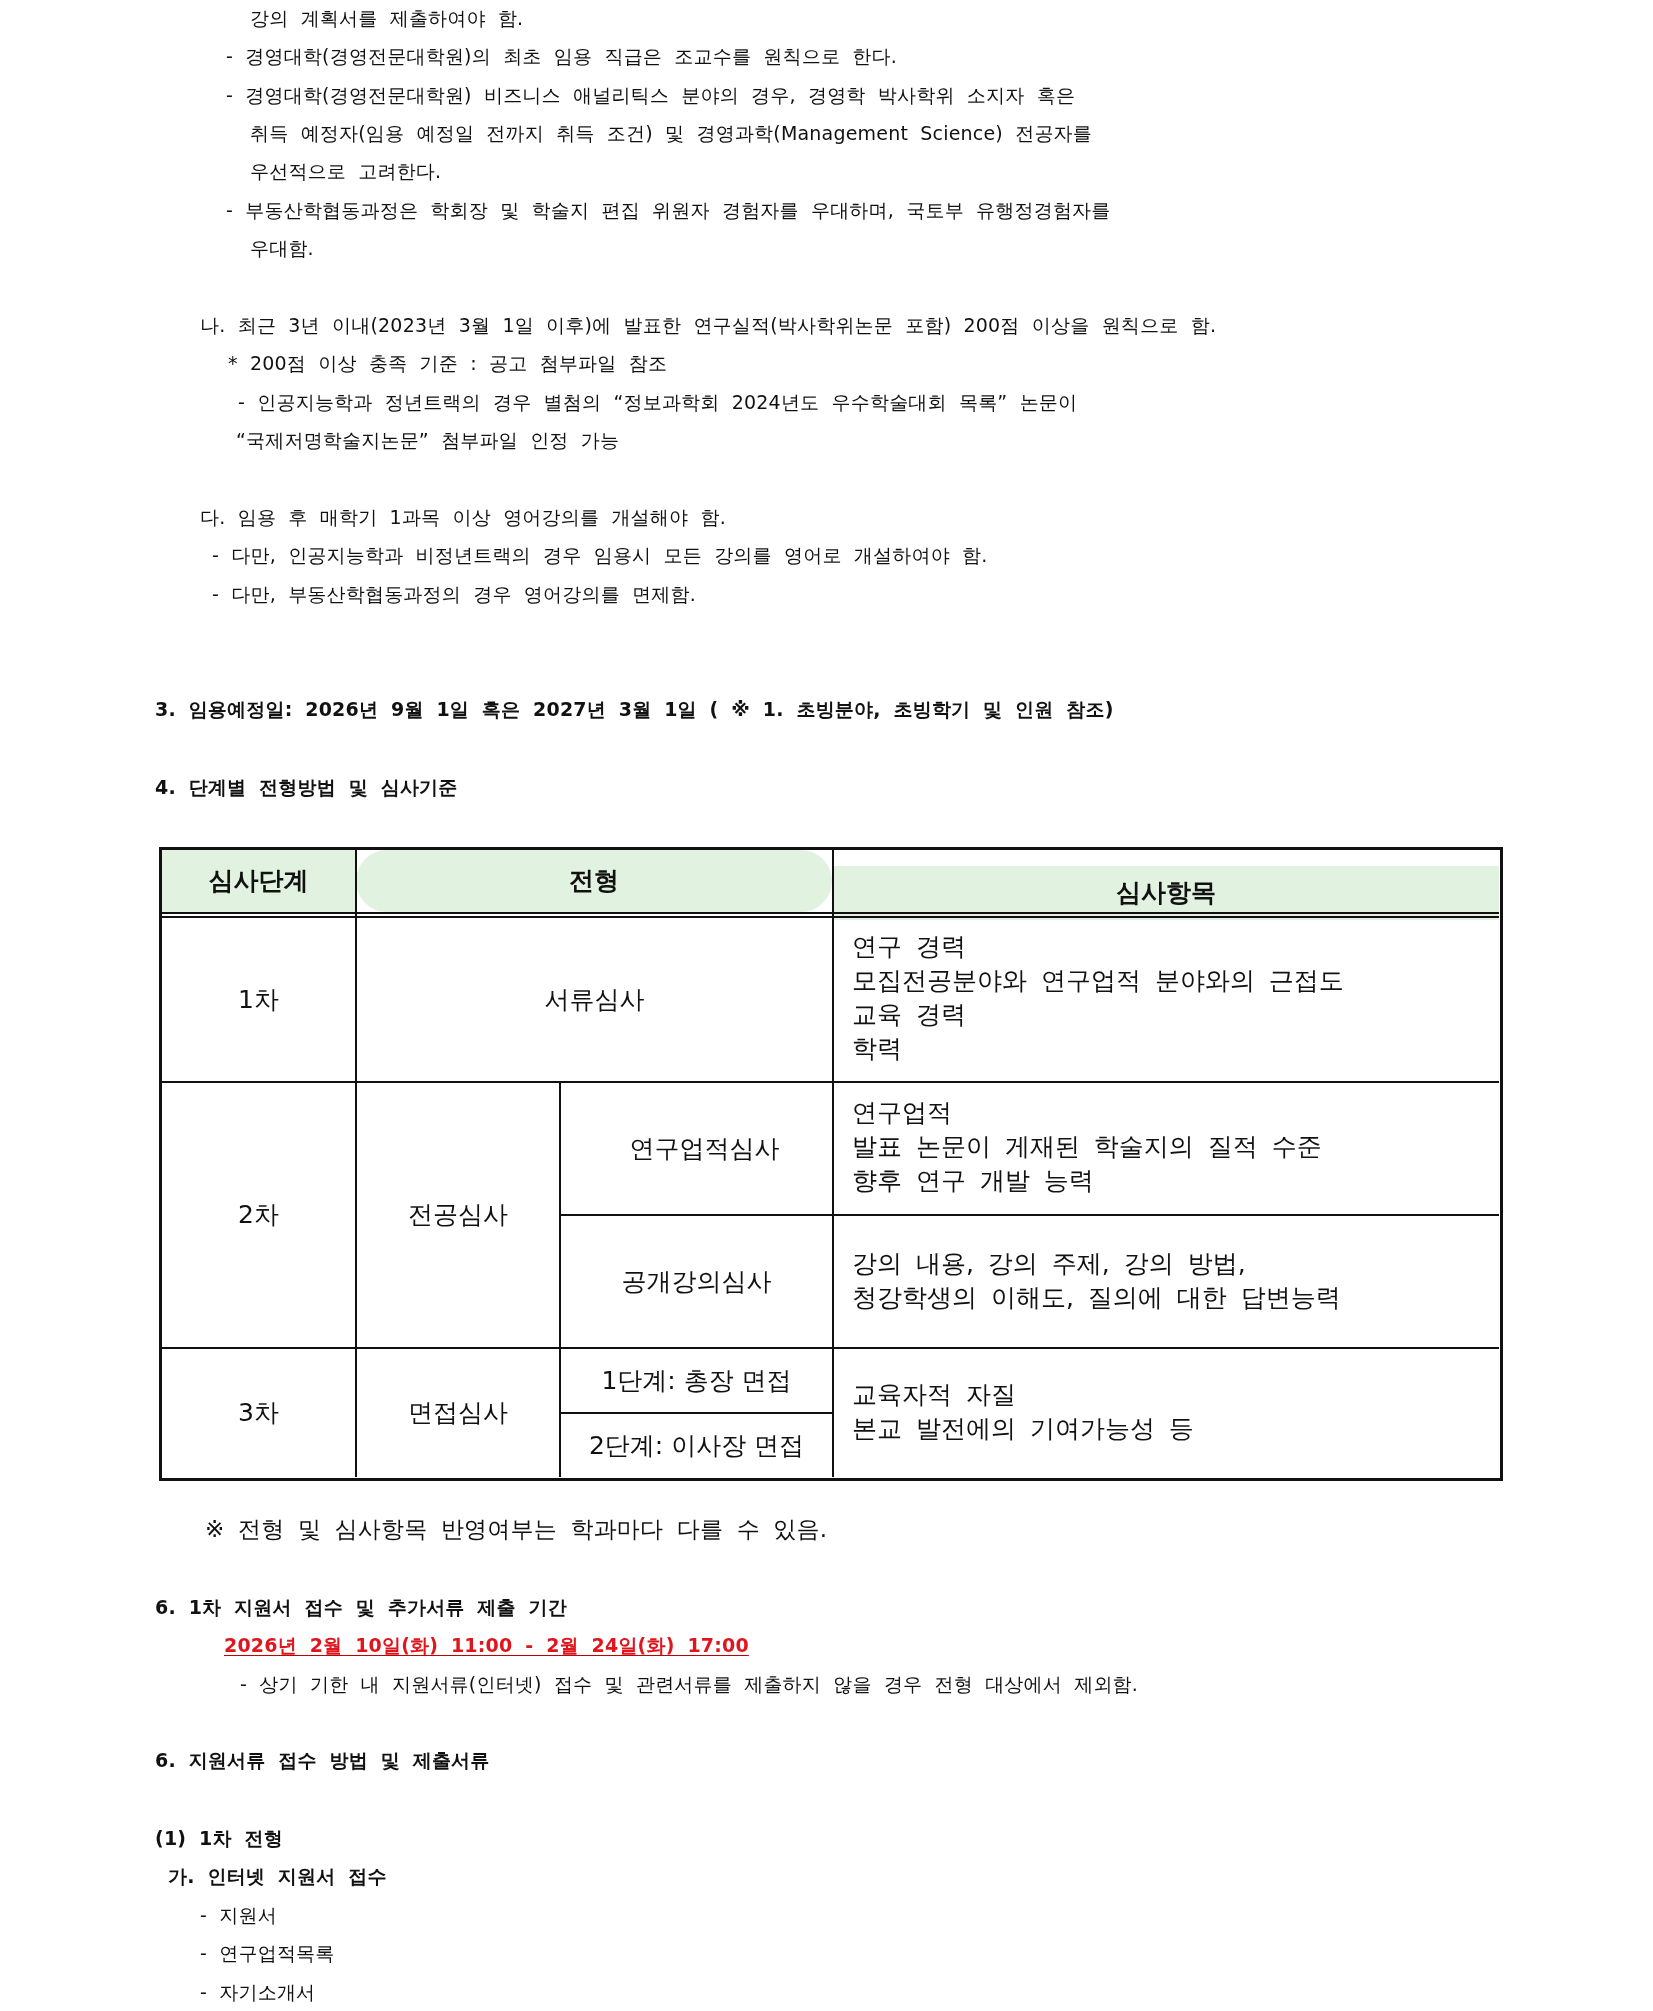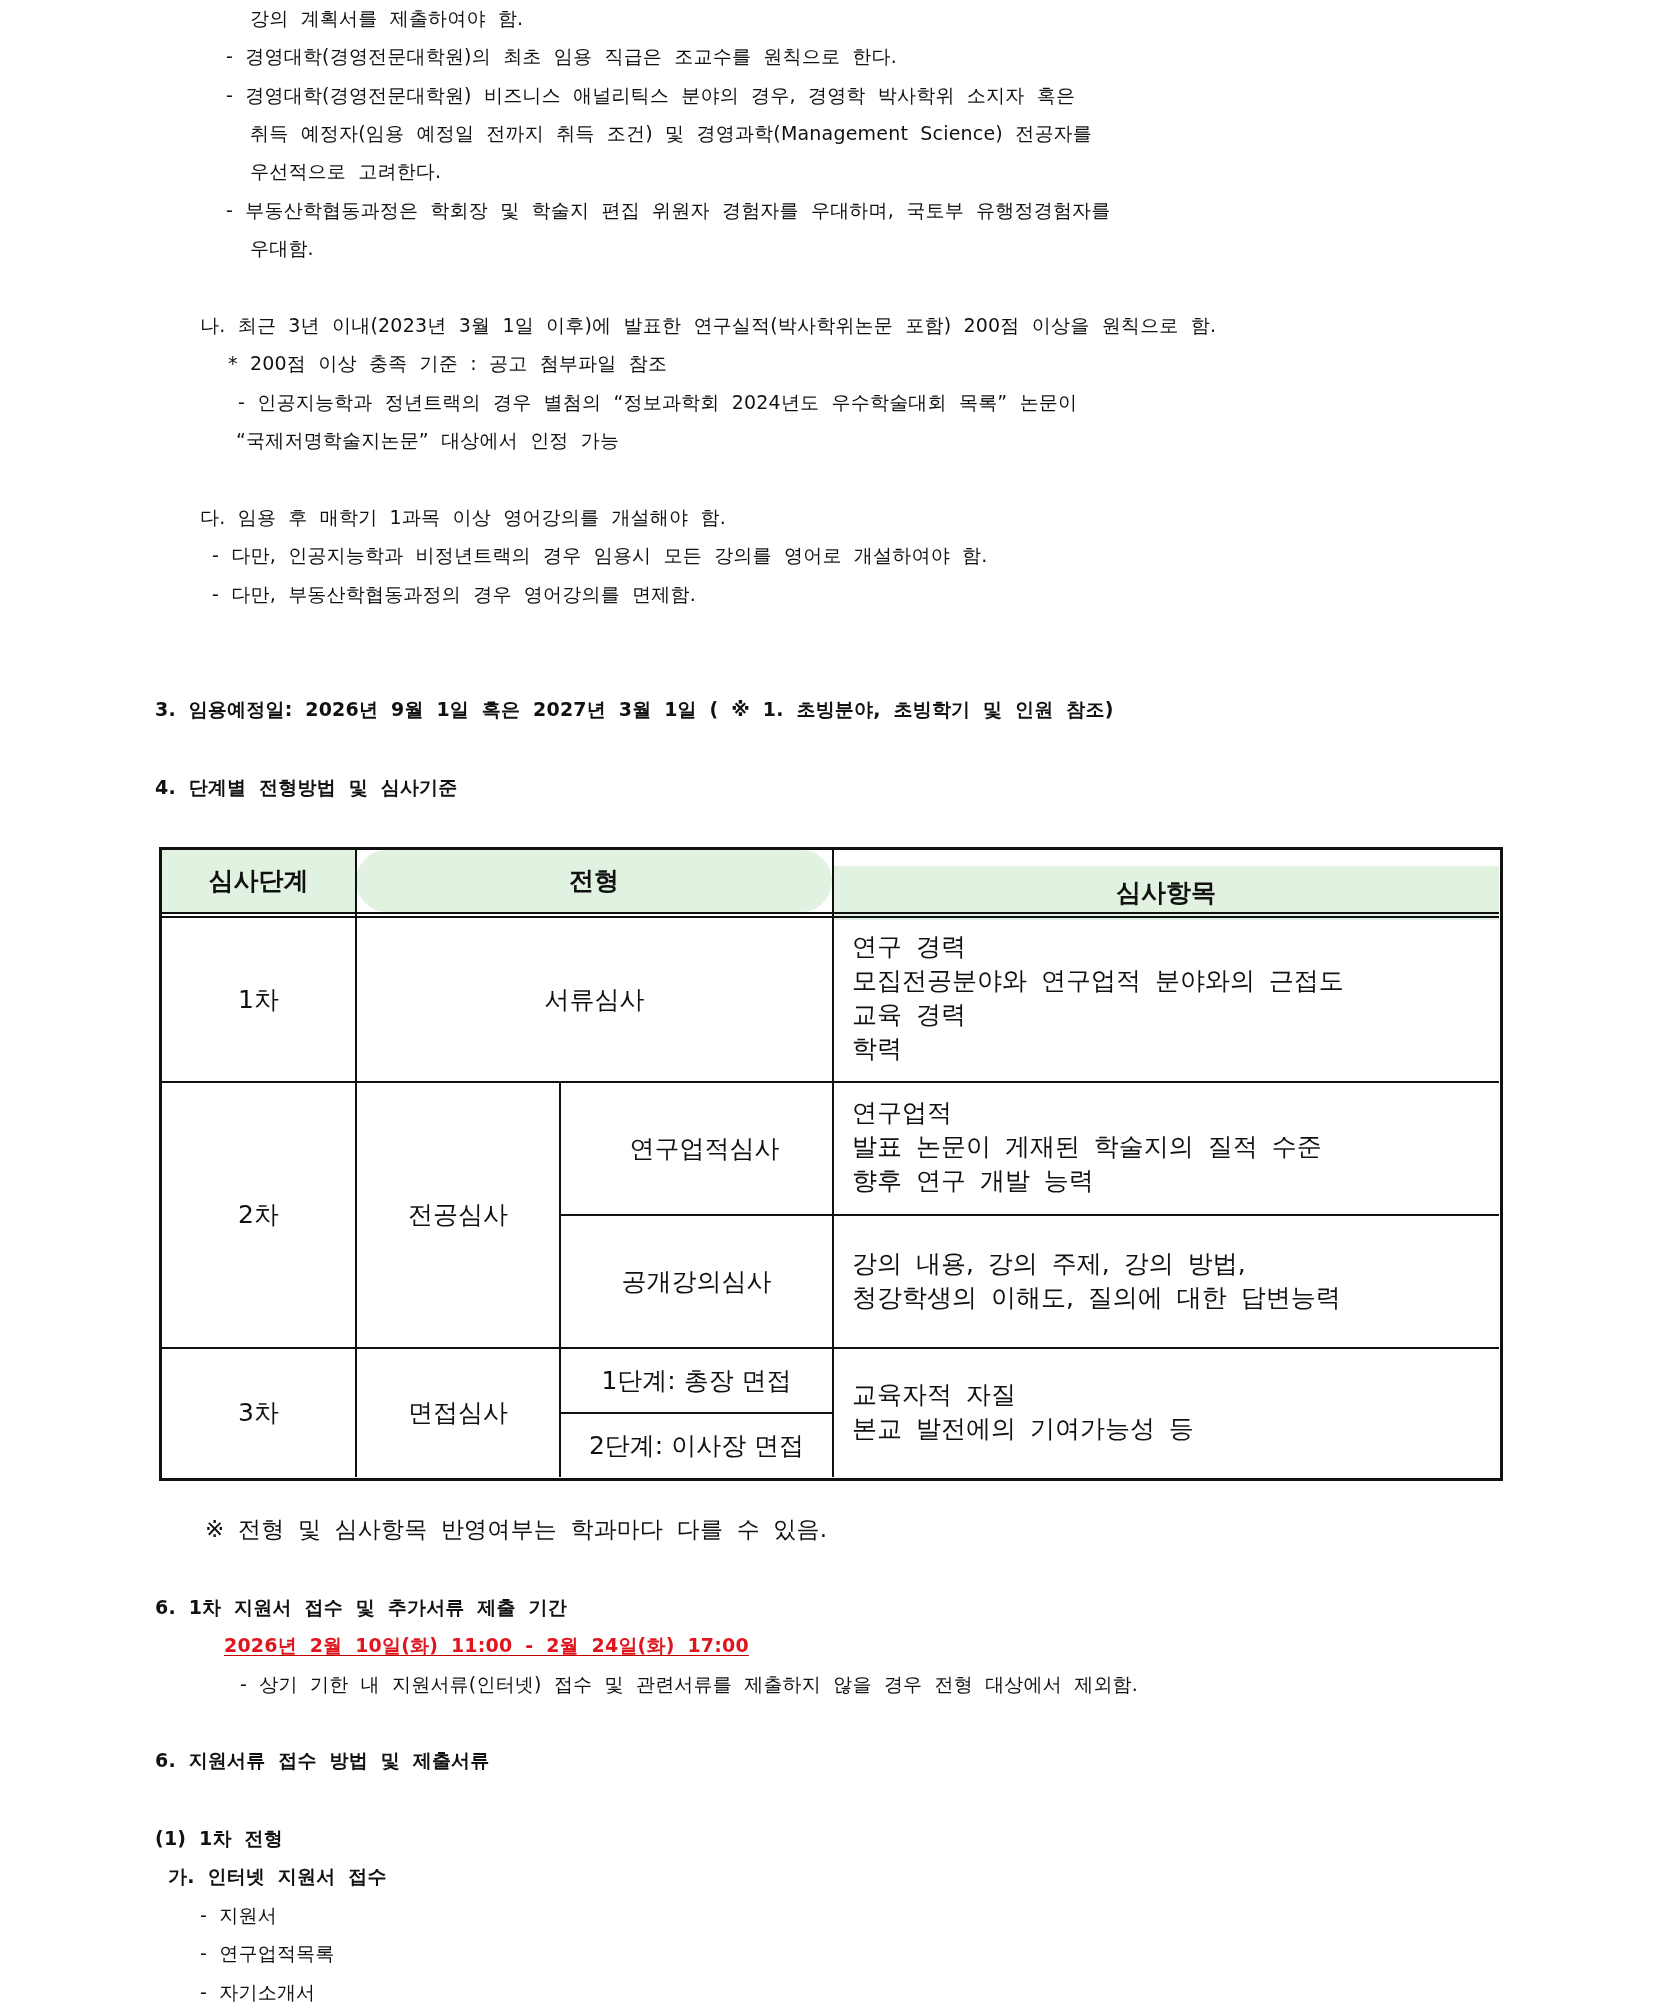--- a/index.html
+++ b/index.html
@@ -41,21 +41,21 @@
 <div class="line" style="left:226px;top:41px;">- 경영대학(경영전문대학원)의 최초 임용 직급은 조교수를 원칙으로 한다.</div>
 <div class="line" style="left:226px;top:80px;">- 경영대학(경영전문대학원) 비즈니스 애널리틱스 분야의 경우, 경영학 박사학위 소지자 혹은</div>
 <div class="line" style="left:250px;top:118px;">취득 예정자(임용 예정일 전까지 취득 조건) 및 경영과학(Management Science) 전공자를</div>
 <div class="line" style="left:250px;top:156px;">우선적으로 고려한다.</div>
 <div class="line" style="left:226px;top:195px;">- 부동산학협동과정은 학회장 및 학술지 편집 위원자 경험자를 우대하며, 국토부 유행정경험자를</div>
 <div class="line" style="left:250px;top:233px;">우대함.</div>
 
 <div class="line" style="left:200px;top:310px;">나. 최근 3년 이내(2023년 3월 1일 이후)에 발표한 연구실적(박사학위논문 포함) 200점 이상을 원칙으로 함.</div>
 <div class="line" style="left:228px;top:348px;">* 200점 이상 충족 기준 : 공고 첨부파일 참조</div>
 <div class="line" style="left:226px;top:387px;margin-left:12px;">- 인공지능학과 정년트랙의 경우 별첨의 “정보과학회 2024년도 우수학술대회 목록” 논문이</div>
-<div class="line" style="left:236px;top:425px;">“국제저명학술지논문” 대상에서 인정 가능</div>
+<div class="line" style="left:236px;top:425px;">“국제저명학술지논문” 첨부파일 인정 가능</div>
 
 <div class="line" style="left:200px;top:502px;">다. 임용 후 매학기 1과목 이상 영어강의를 개설해야 함.</div>
 <div class="line" style="left:212px;top:540px;">- 다만, 인공지능학과 비정년트랙의 경우 임용시 모든 강의를 영어로 개설하여야 함.</div>
 <div class="line" style="left:212px;top:579px;">- 다만, 부동산학협동과정의 경우 영어강의를 면제함.</div>
 
 <div class="line bold" style="left:155px;top:694px;">3. 임용예정일: 2026년 9월 1일 혹은 2027년 3월 1일 ( ※ 1. 초빙분야, 초빙학기 및 인원 참조)</div>
 
 <div class="line bold" style="left:155px;top:772px;">4. 단계별 전형방법 및 심사기준</div>
 
 <div class="tbl">

